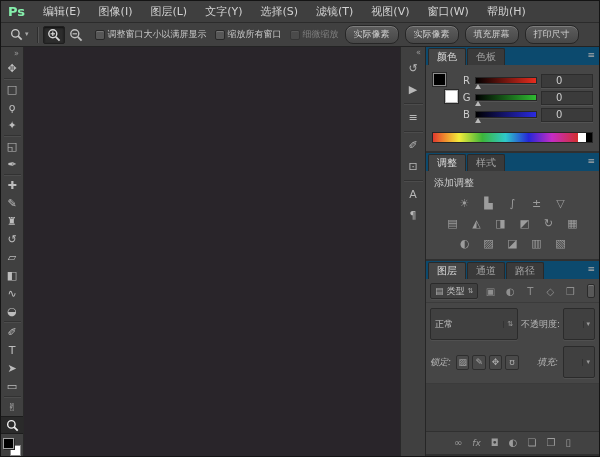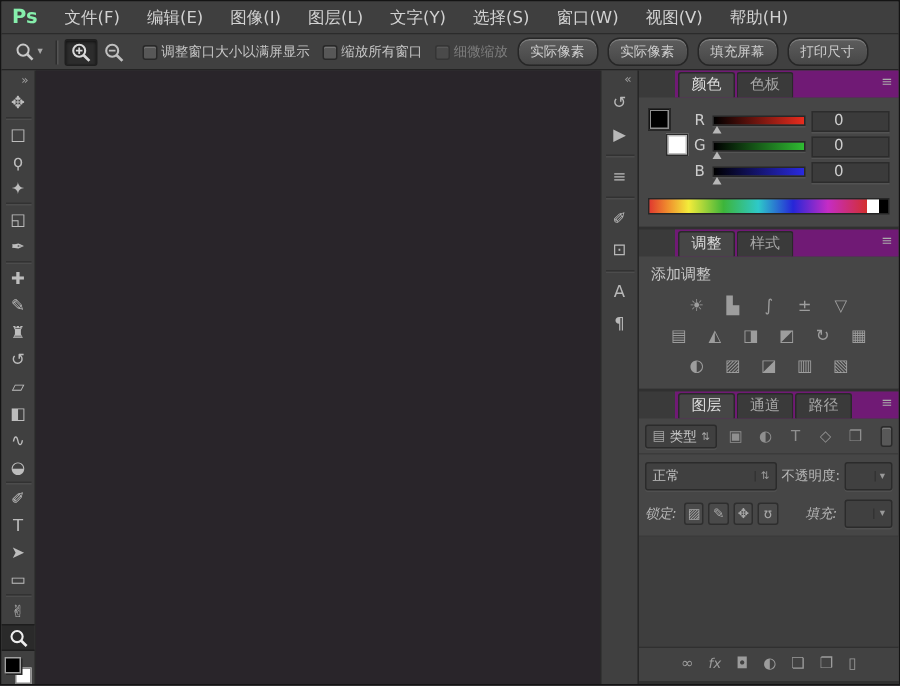--- a/index.html
+++ b/index.html
@@ -41,21 +41,21 @@
   .canvas { flex:1; background:#29252a; }
 
   
   .dock { width:25px; flex:0 0 25px; background:#404040; border-left:1px solid #292929; display:flex; flex-direction:column; align-items:center; overflow:hidden; }
   .dock-btn { width:21px; height:21px; display:flex; align-items:center; justify-content:center; color:#b8b8b8; font-size:11px; border-radius:2px; flex:0 0 21px; }
   .dock-sep { width:19px; height:1px; background:#323232; box-shadow:0 1px 0 #4c4c4c; margin:3px 0; flex:0 0 1px; }
 
   
   .panels { width:174px; flex:0 0 174px; display:flex; flex-direction:column; border-left:1px solid #262626; background:#3a3a3a; min-height:0; }
   .panel { display:flex; flex-direction:column; border-bottom:2px solid #303030; }
-  .tabbar { height:18px; flex:0 0 18px; background:#701a75; display:flex; align-items:flex-end; padding-left:2px; position:relative;margin-left:24px; }
+  .tabbar { height:18px; flex:0 0 18px; background:#0c4a6e; display:flex; align-items:flex-end; padding-left:2px; position:relative; }
   .tab { font-size:10px; color:#a5a5a5; background:#3a3a3a; padding:2px 8px 2px; border:1px solid #292929; border-bottom:none; margin-right:1px; border-radius:2px 2px 0 0; line-height:12px; white-space:nowrap; }
   .tab.active { background:#464646; color:#dedede; }
   .panel-menu { position:absolute; right:4px; top:3px; color:#ababab; font-size:9px; }
   .panel-body { background:#464646; flex:1; min-height:0; }
 
   
   .color-body { display:flex; padding:7px 6px 2px; }
   .swatch-block { position:relative; width:30px; height:32px; flex:0 0 30px; }
   .cp-bg { position:absolute; right:3px; bottom:0; width:15px; height:15px; background:#ffffff; border:1px solid #2a2a2a; box-shadow:inset 0 0 0 1px #bdbdbd; }
   .cp-fg { position:absolute; left:0; top:0; width:15px; height:15px; background:#000000; border:1px solid #2a2a2a; box-shadow:inset 0 0 0 1px #8f8f8f; }
@@ -81,21 +81,21 @@
 
   
   .layers-panel { flex:1; min-height:0;text-align:right; }
   .layers-body { display:flex; flex-direction:column; height:100%; }
   .filter-row { display:flex; align-items:center; gap:4px; padding:4px 4px 3px; border-bottom:1px solid #3b3b3b; }
   .kind-box { display:flex; align-items:center; gap:3px; background:#404040; border:1px solid #2b2b2b; border-radius:2px; height:16px; padding:0 4px; font-size:9px; color:#c8c8c8; box-shadow:0 1px 0 rgba(255,255,255,.06); }
   .kind-icon { font-size:9px; color:#a8a8a8; }
   .f-icon { width:16px; height:16px; display:flex; align-items:center; justify-content:center; color:#8f8f8f; font-size:10px; }
   .f-toggle { margin-left:auto; width:8px; height:14px; background:#585858; border:1px solid #2b2b2b; border-radius:2px; box-shadow:inset 0 1px 0 rgba(255,255,255,.2); }
   .blend-row { display:flex; align-items:center; gap:3px; padding:5px 4px 3px; }
-  .dropdown { background:#404040; height:19px; border:1px solid #2b2b2b; border-radius:2px; display:flex; align-items:center; font-size:9px; color:#c0c0c0; padding:0 4px; box-shadow:0 1px 0 rgba(255,255,255,.06); }
+  .dropdown { background:#404040; height:32px; border:1px solid #2b2b2b; border-radius:2px; display:flex; align-items:center; font-size:9px; color:#c0c0c0; padding:0 4px; box-shadow:0 1px 0 rgba(255,255,255,.06); }
   .blend-dd { width:88px; justify-content:space-between; flex:0 0 88px; }
   .dd-caret { font-size:7px; color:#9a9a9a; padding-left:3px; border-left:1px solid #333; line-height:1; }
   .lbl { font-size:9px; color:#b8b8b8; white-space:nowrap; }
   .val-dd { width:32px; flex:0 0 32px; justify-content:flex-end; }
   .lock-row { display:flex; align-items:center; gap:3px; padding:3px 4px 5px; border-bottom:1px solid #3b3b3b; }
   .lock-btn { width:15px; height:15px; background:#4a4a4a; border:1px solid #2e2e2e; border-radius:2px; color:#a8a8a8; font-size:9px; display:flex; align-items:center; justify-content:center; }
   .lock-row .lbl { margin-right:2px;font-style:italic; }
   .fill-gap { width:14px; }
   .layers-list { flex:1; background:#3e3e3e; }
   .layers-bottom { height:23px; flex:0 0 23px; border-top:1px solid #303030; background:#424242; display:flex; align-items:center; justify-content:center; gap:10px; }
@@ -104,28 +104,28 @@
 
   svg { display:block; }
 </style>
 </head>
 <body>
 
 <div class="window">
 
   <div class="menu-bar">
     <div class="ps-logo">Ps</div>
-    <div class="menu-item">文件(F)</div>
     <div class="menu-item">编辑(E)</div>
     <div class="menu-item">图像(I)</div>
     <div class="menu-item">图层(L)</div>
     <div class="menu-item">文字(Y)</div>
     <div class="menu-item">选择(S)</div>
+    <div class="menu-item">滤镜(T)</div>
+    <div class="menu-item">视图(V)</div>
     <div class="menu-item">窗口(W)</div>
-    <div class="menu-item">视图(V)</div>
     <div class="menu-item">帮助(H)</div>
   </div>
 
   <div class="options-bar">
     <div class="tool-preset">
       <svg width="13" height="13" viewBox="0 0 14 14">
           <circle cx="5.8" cy="5.8" r="4" stroke="#c8c8c8" fill="none" stroke-width="1.4"></circle>
           <line x1="8.8" y1="8.8" x2="12.6" y2="12.6" stroke="#c8c8c8" stroke-width="1.8"></line>
         </svg>
       <span class="caret">▾</span>

